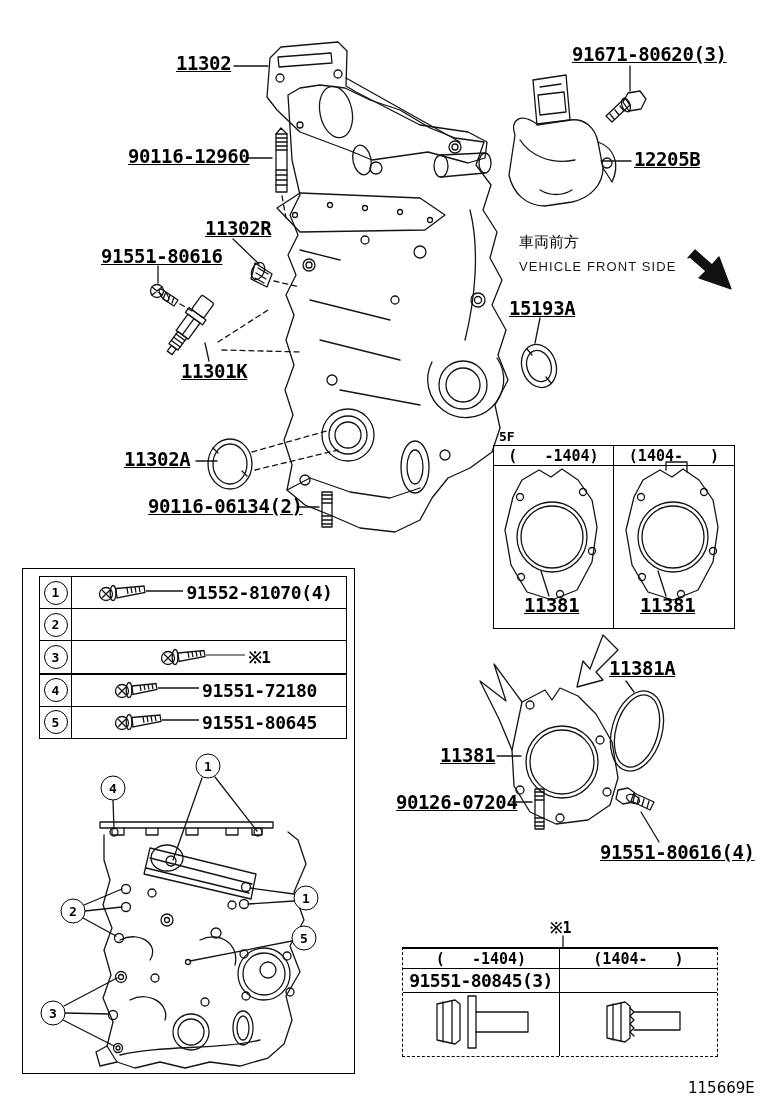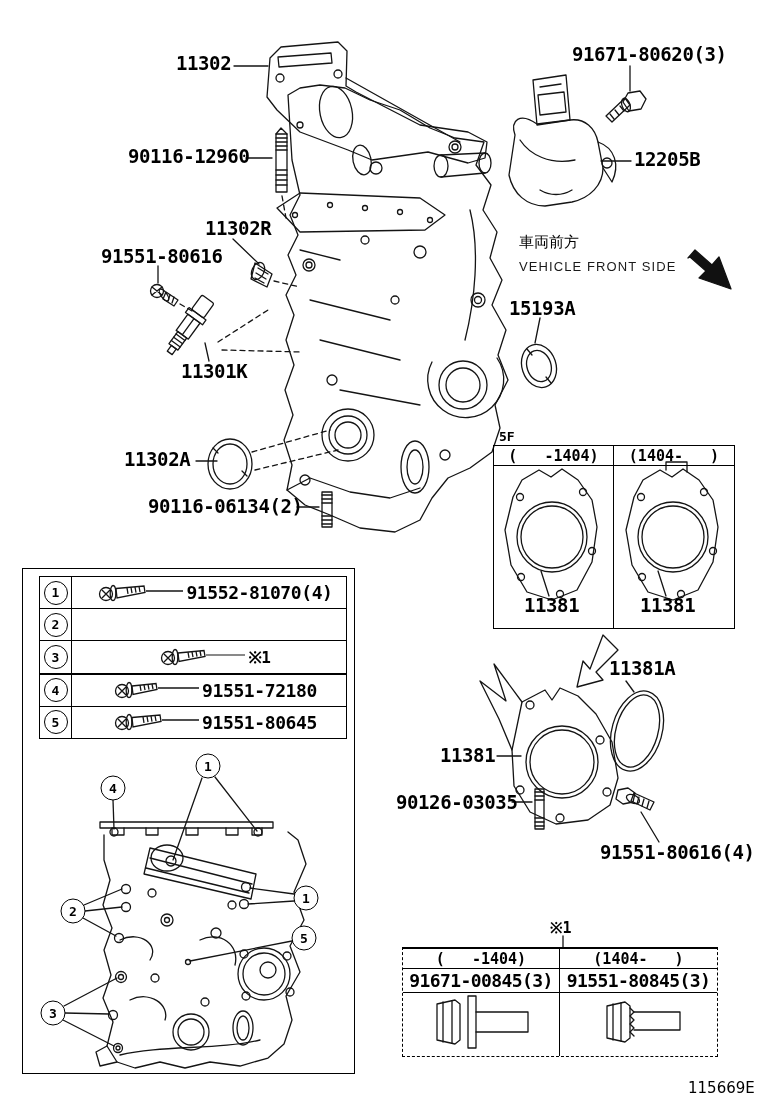--- a/index.html
+++ b/index.html
@@ -1,21 +1,21 @@
 <!DOCTYPE html>
 <html><head>
 <meta charset="utf-8">
 <style>
   html,body{margin:0;padding:0;background:#fff;}
   .page{position:relative;width:760px;height:1112px;background:#fff;overflow:hidden;
         font-family:"DejaVu Sans Mono",monospace;color:#000;}
   svg.art{position:absolute;left:0;top:0;z-index:1;}
   svg.art *{vector-effect:non-scaling-stroke;}
   .lbl{position:absolute;z-index:3;font:bold 19px "DejaVu Sans Mono",monospace;
-       letter-spacing:-0.4px;white-space:pre;line-height:1;}
+       letter-spacing:-0.4px;white-space:pre;line-height:1;text-decoration:underline;}
   .lbl-sm{position:absolute;z-index:3;font:bold 15px "DejaVu Sans Mono",monospace;white-space:pre;line-height:1;}
   .lbl-xs{position:absolute;z-index:3;font:bold 13px "DejaVu Sans Mono",monospace;white-space:pre;line-height:1;}
   .jp{position:absolute;z-index:3;font:15px "DejaVu Sans",sans-serif;line-height:1;}
   .en{position:absolute;z-index:3;font:13px "Liberation Sans",sans-serif;letter-spacing:1.1px;line-height:1;color:#1a1a1a;}
   .code{position:absolute;z-index:3;font:15px "DejaVu Sans",sans-serif;line-height:1;}
   .box{position:absolute;z-index:2;border:1.6px solid #000;background:transparent;box-sizing:border-box;}
   
   .sealbox{left:493px;top:445px;width:242px;height:184px;display:flex;flex-direction:column;}
   .sealbox .hdr{display:grid;grid-template-columns:1fr 1fr;height:19px;border-bottom:1.3px solid #000;}
   .sealbox .hdr div{display:flex;align-items:center;justify-content:center;
@@ -365,21 +365,21 @@
     <div class="body">
       <div></div>
       <div></div>
     </div>
   </div>
   <div class="lbl" style="left:524px;top:596px">11381</div>
   <div class="lbl" style="left:640px;top:596px">11381</div>
 
   <div class="lbl" style="left:609px;top:659px">11381A</div>
   <div class="lbl" style="left:440px;top:746px">11381</div>
-  <div class="lbl" style="left:396px;top:793px">90126-03035</div>
+  <div class="lbl" style="left:396px;top:793px">90126-07204</div>
   <div class="lbl" style="left:600px;top:843px">91551-80616(4)</div>
 
   <div class="box bigbox"></div>
   <div class="ftable">
     <div class="frow">
       <div class="fnum">
           <span class="circ">1</span>
         </div>
       <div class="fpart">
         <svg width="88" height="26" viewBox="0 0 88 26" fill="none" stroke="#141414" stroke-width="1.3">
@@ -455,21 +455,20 @@
   <div class="callout" style="left:304px;top:938px">5</div>
   <div class="callout" style="left:53px;top:1013px">3</div>
 
   <div class="lbl-sm" style="left:550px;top:921px">※1</div>
   <div class="vtable">
     <div class="vhdr">
       <div>(   -1404)</div>
       <div>(1404-   )</div>
     </div>
     <div class="vparts">
-      <div>91671-00845(3)</div>
       <div>91551-80845(3)</div>
     </div>
     <div class="vbody">
       <div></div>
       <div></div>
     </div>
   </div>
 
   <div class="code" style="left:688px;top:1081px">115669E</div>
 </div>

